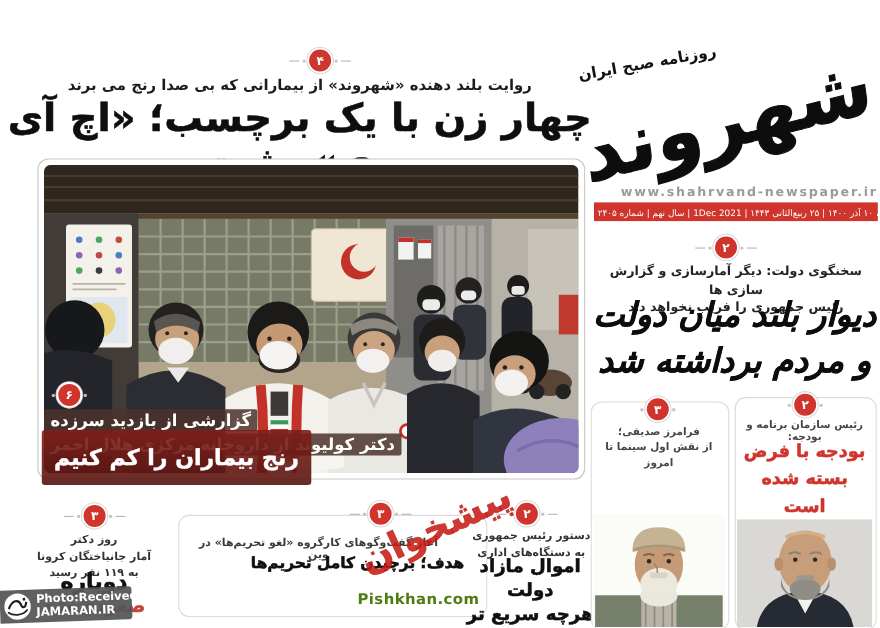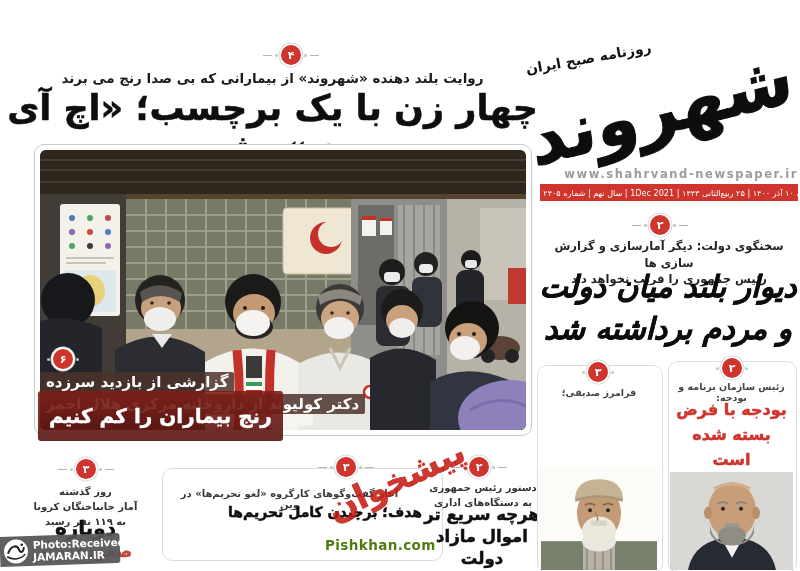--- a/index.html
+++ b/index.html
@@ -259,21 +259,21 @@
   </div>
 
   <div class="badge-row" style="left:48px;top:459px;width:76px;">
     <span class="dash"></span>
     <span class="dot"></span>
     <span class="num">۳</span>
     <span class="dot"></span>
     <span class="dash"></span>
   </div>
   <div class="abs cor-kicker rtl ctr semi">
-    <span class="line">روز گذشته</span>
+    <span class="line">روز دکتر</span>
     <span class="line">آمار جانباختگان کرونا</span>
     <span class="line">به ۱۱۹ نفر رسید</span>
   </div>
   <div class="abs cor-headline rtl ctr heavy">دوباره</div>
   <div class="abs cor-hidden rtl ctr heavy">صعودی شد</div>
 
   <div class="abs jamaran">
     <svg width="26" height="26" viewBox="0 0 26 26" style="margin-left:3px;flex:none;">
       <circle cx="13" cy="13" r="12" fill="#ffffff"></circle>
       <path d="M5,15 C8,7 14,6 16,11 C17,14 20,16 21,9" stroke="#222" stroke-width="2" fill="none"></path>
@@ -305,33 +305,34 @@
     <span class="dot"></span>
     <span class="num">۲</span>
     <span class="dot"></span>
     <span class="dash"></span>
   </div>
   <div class="abs ast-kicker rtl ctr semi">
     <span class="line">دستور رئیس جمهوری</span>
     <span class="line">به دستگاه‌های اداری</span>
   </div>
   <div class="abs ast-headline rtl ctr heavy">
+    <span class="line">اموال مازاد دولت</span>
     <span class="line">هرچه سریع تر</span>
-    <span class="line">اموال مازاد دولت</span>
     <span class="line">فروش رود</span>
   </div>
 
   <div class="abs card actor-card"></div>
   <div class="badge-row" style="left:560px;top:362px;width:76px;z-index:3;">
     <span class="dot"></span>
     <span class="num">۳</span>
     <span class="dot"></span>
   </div>
   <div class="abs actor-kicker rtl ctr semi">
     <span class="line">فرامرز صدیقی؛</span>
+    <span class="line">از نقش اول سینما تا امروز</span>
   </div>
   <svg class="abs actor-photo" viewBox="0 0 120 100" preserveAspectRatio="none">
     <rect width="120" height="100" fill="#fbfbf8"></rect>
     <rect x="2" y="72" width="116" height="28" fill="#76806a"></rect>
     <rect x="44" y="74" width="32" height="26" fill="#b9b2a6"></rect>
     <path d="M48,74V100 M56,74V100 M64,74V100 M72,74V100" stroke="#8f897d" stroke-width="1.5"></path>
     <ellipse cx="60" cy="72" rx="17" ry="10" fill="#e9e7e2"></ellipse>
     <ellipse cx="60" cy="45" rx="22" ry="26" fill="#c59a76"></ellipse>
     <ellipse cx="60" cy="62" rx="17" ry="14" fill="#ebe8de"></ellipse>
     <rect x="52" y="52" width="16" height="5" rx="2" fill="#d9d4c6"></rect>

